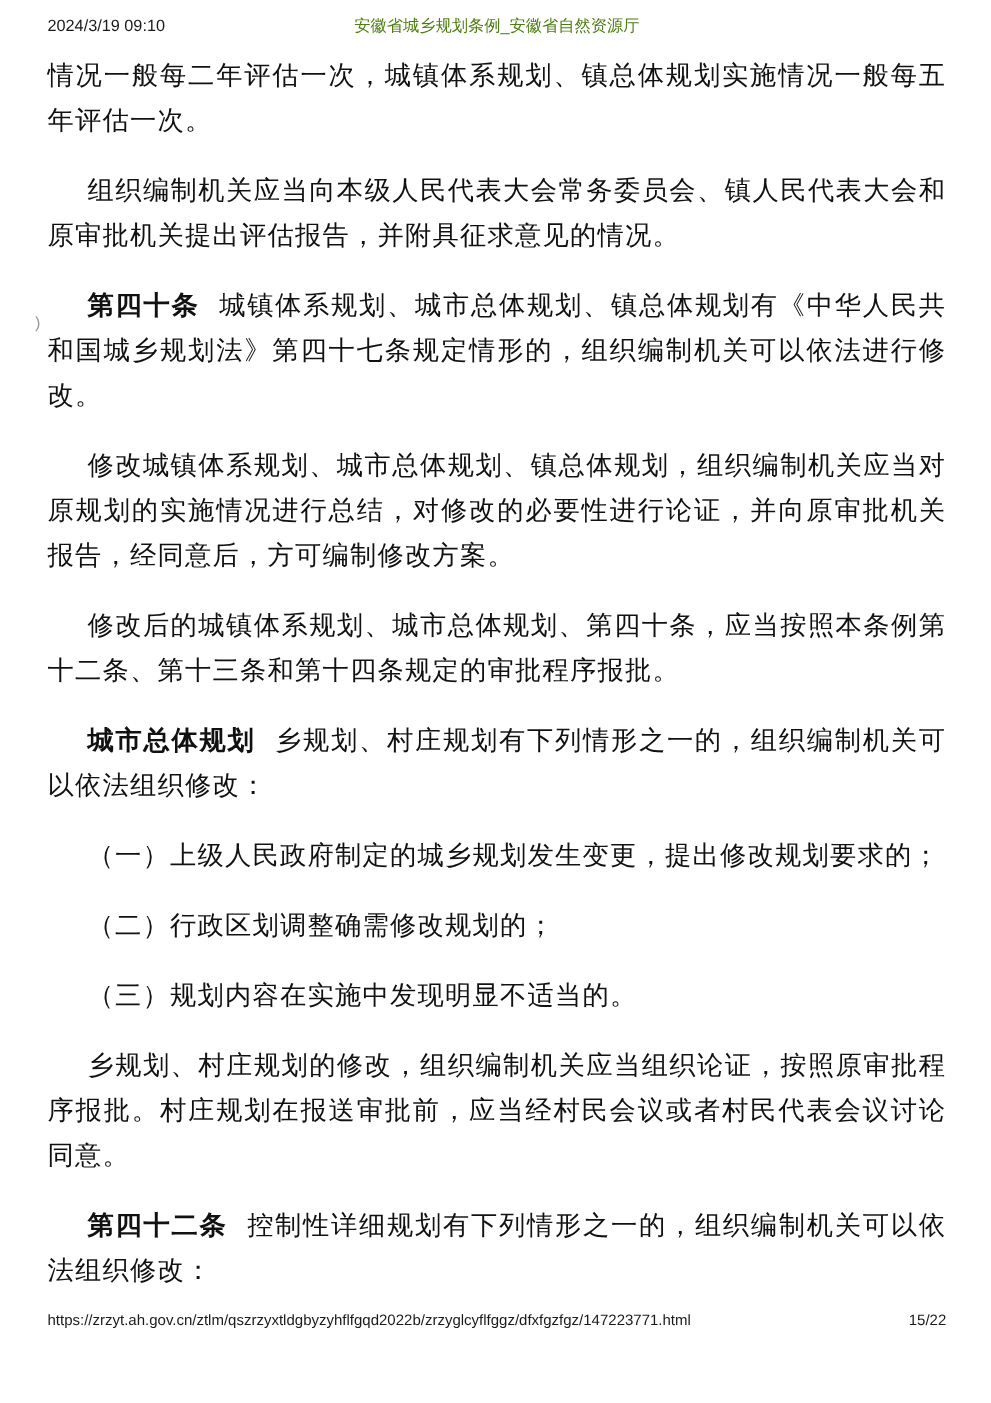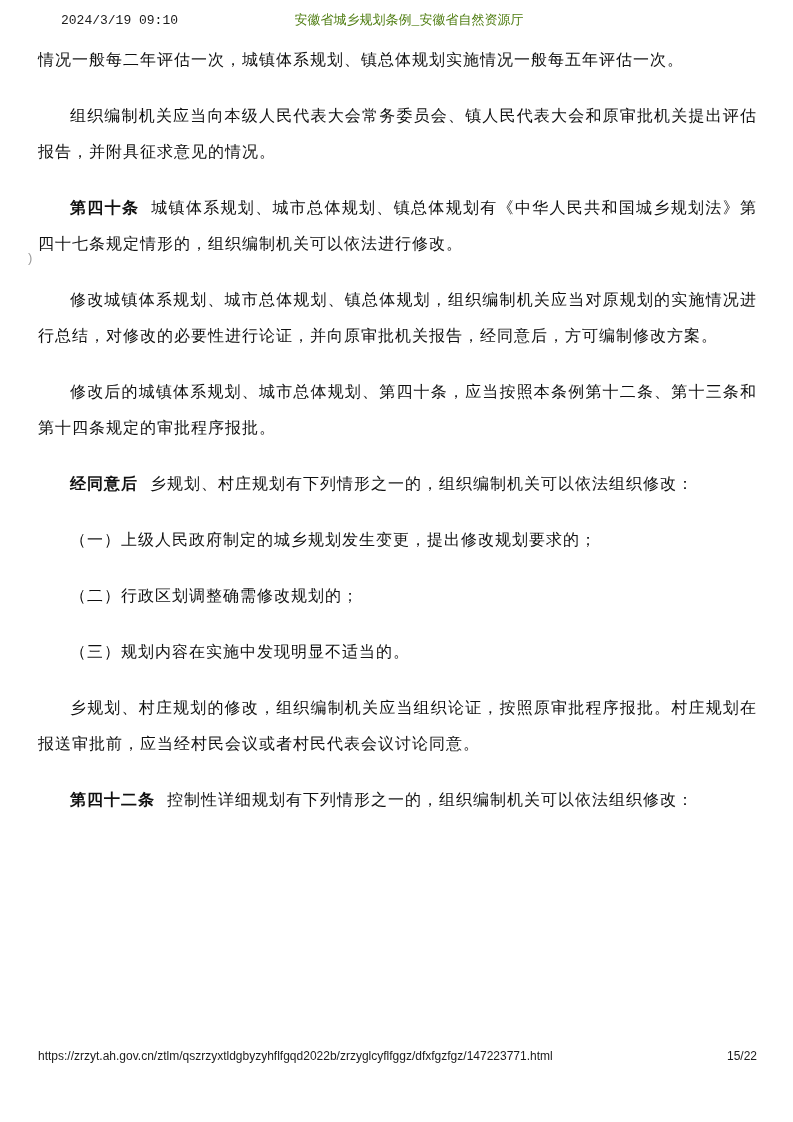--- a/index.html
+++ b/index.html
@@ -16,24 +16,23 @@
     font-family: "Liberation Serif", "DejaVu Serif", serif;
     color: #000000;
   }
   
   .print-header {
     position: absolute;
     top: 12px;
     left: 38px;
     right: 36px;
     height: 18px;
-    font-family: Liberation Mono, monospace;
+    font-family: Liberation Sans, sans-serif;
     font-size: 13px;
     line-height: 18px;
-    margin-left: 23px;
   }
   .header-datetime {
     position: absolute;
     left: 0;
     top: 0;
     color: #1a1a1a;
     white-space: nowrap;
   }
   .header-title {
     position: absolute;
@@ -43,21 +42,21 @@
     text-align: center;
     color: #e60012;
     white-space: nowrap;
   }
   
   .doc-body {
     position: absolute;
     top: 42px;
     left: 38px;
     right: 36px;
-    font-size: 16px;
+    font-size: 21px;
     line-height: 36px;
     letter-spacing: 1px;
     text-align: justify;
     color: #111111;
   }
   .para {
     margin: 0 0 20px 0;
     text-indent: 32px;
   }
   .para.continued {
@@ -112,21 +111,21 @@
   </div>
 
   <span class="stray-mark">)</span>
 
   <div class="doc-body">
       <p class="para continued"><span>情况一般每二年评估一次，城镇体系规划、镇总体规划实施情况一般每五年评估一次。</span></p>
       <p class="para"><span>组织编制机关应当向本级人民代表大会常务委员会、镇人民代表大会和原审批机关提出评估报告，并附具征求意见的情况。</span></p>
       <p class="para"><b class="article-no">第四十条</b><span>城镇体系规划、城市总体规划、镇总体规划有《中华人民共和国城乡规划法》第四十七条规定情形的，组织编制机关可以依法进行修改。</span></p>
       <p class="para"><span>修改城镇体系规划、城市总体规划、镇总体规划，组织编制机关应当对原规划的实施情况进行总结，对修改的必要性进行论证，并向原审批机关报告，经同意后，方可编制修改方案。</span></p>
       <p class="para"><span>修改后的城镇体系规划、城市总体规划、第四十条，应当按照本条例第十二条、第十三条和第十四条规定的审批程序报批。</span></p>
-      <p class="para"><b class="article-no">经同意后</b><span>乡规划、村庄规划有下列情形之一的，组织编制机关可以依法组织修改：</span></p>
+      <p class="para"><b class="article-no">城市总体规划</b><span>乡规划、村庄规划有下列情形之一的，组织编制机关可以依法组织修改：</span></p>
       <p class="para"><span>（一）上级人民政府制定的城乡规划发生变更，提出修改规划要求的；</span></p>
       <p class="para"><span>（二）行政区划调整确需修改规划的；</span></p>
       <p class="para"><span>（三）规划内容在实施中发现明显不适当的。</span></p>
       <p class="para"><span>乡规划、村庄规划的修改，组织编制机关应当组织论证，按照原审批程序报批。村庄规划在报送审批前，应当经村民会议或者村民代表会议讨论同意。</span></p>
       <p class="para"><b class="article-no">第四十二条</b><span>控制性详细规划有下列情形之一的，组织编制机关可以依法组织修改：</span></p>
     </div>
 
   <div class="print-footer">
     <span class="footer-url">https://zrzyt.ah.gov.cn/ztlm/qszrzyxtldgbyzyhflfgqd2022b/zrzyglcyflfggz/dfxfgzfgz/147223771.html</span>
     <span class="footer-page">15/22</span>

